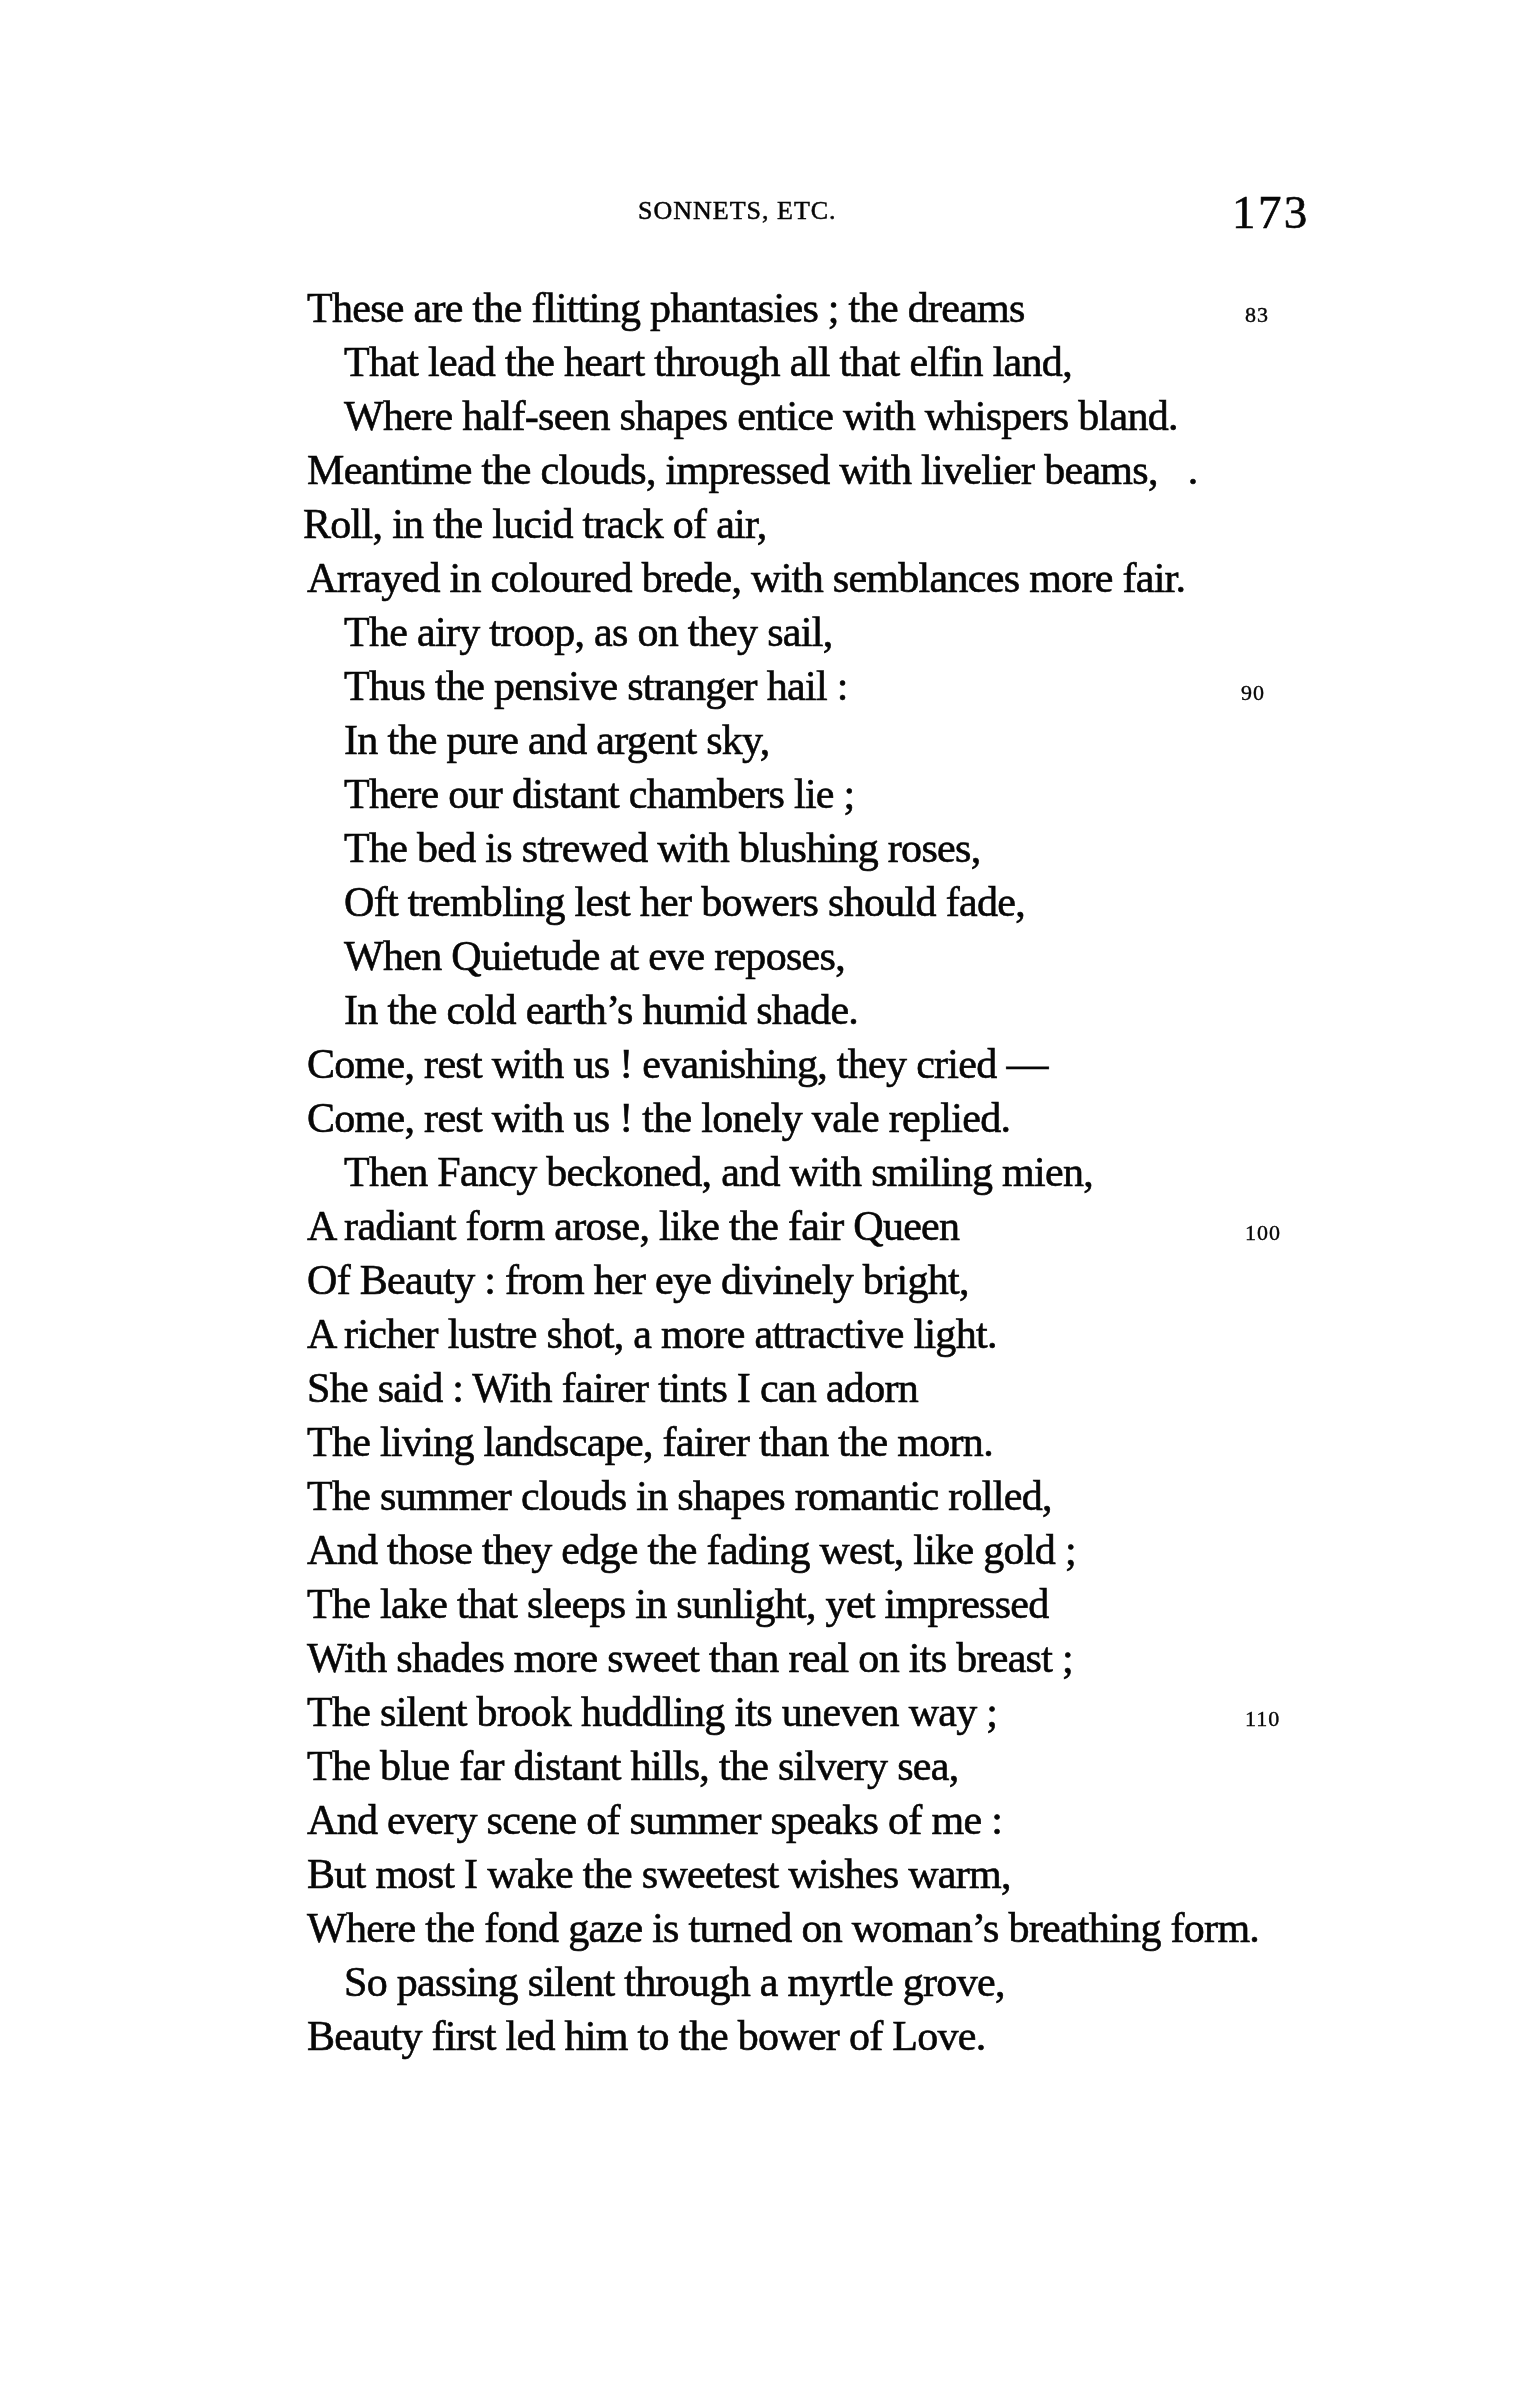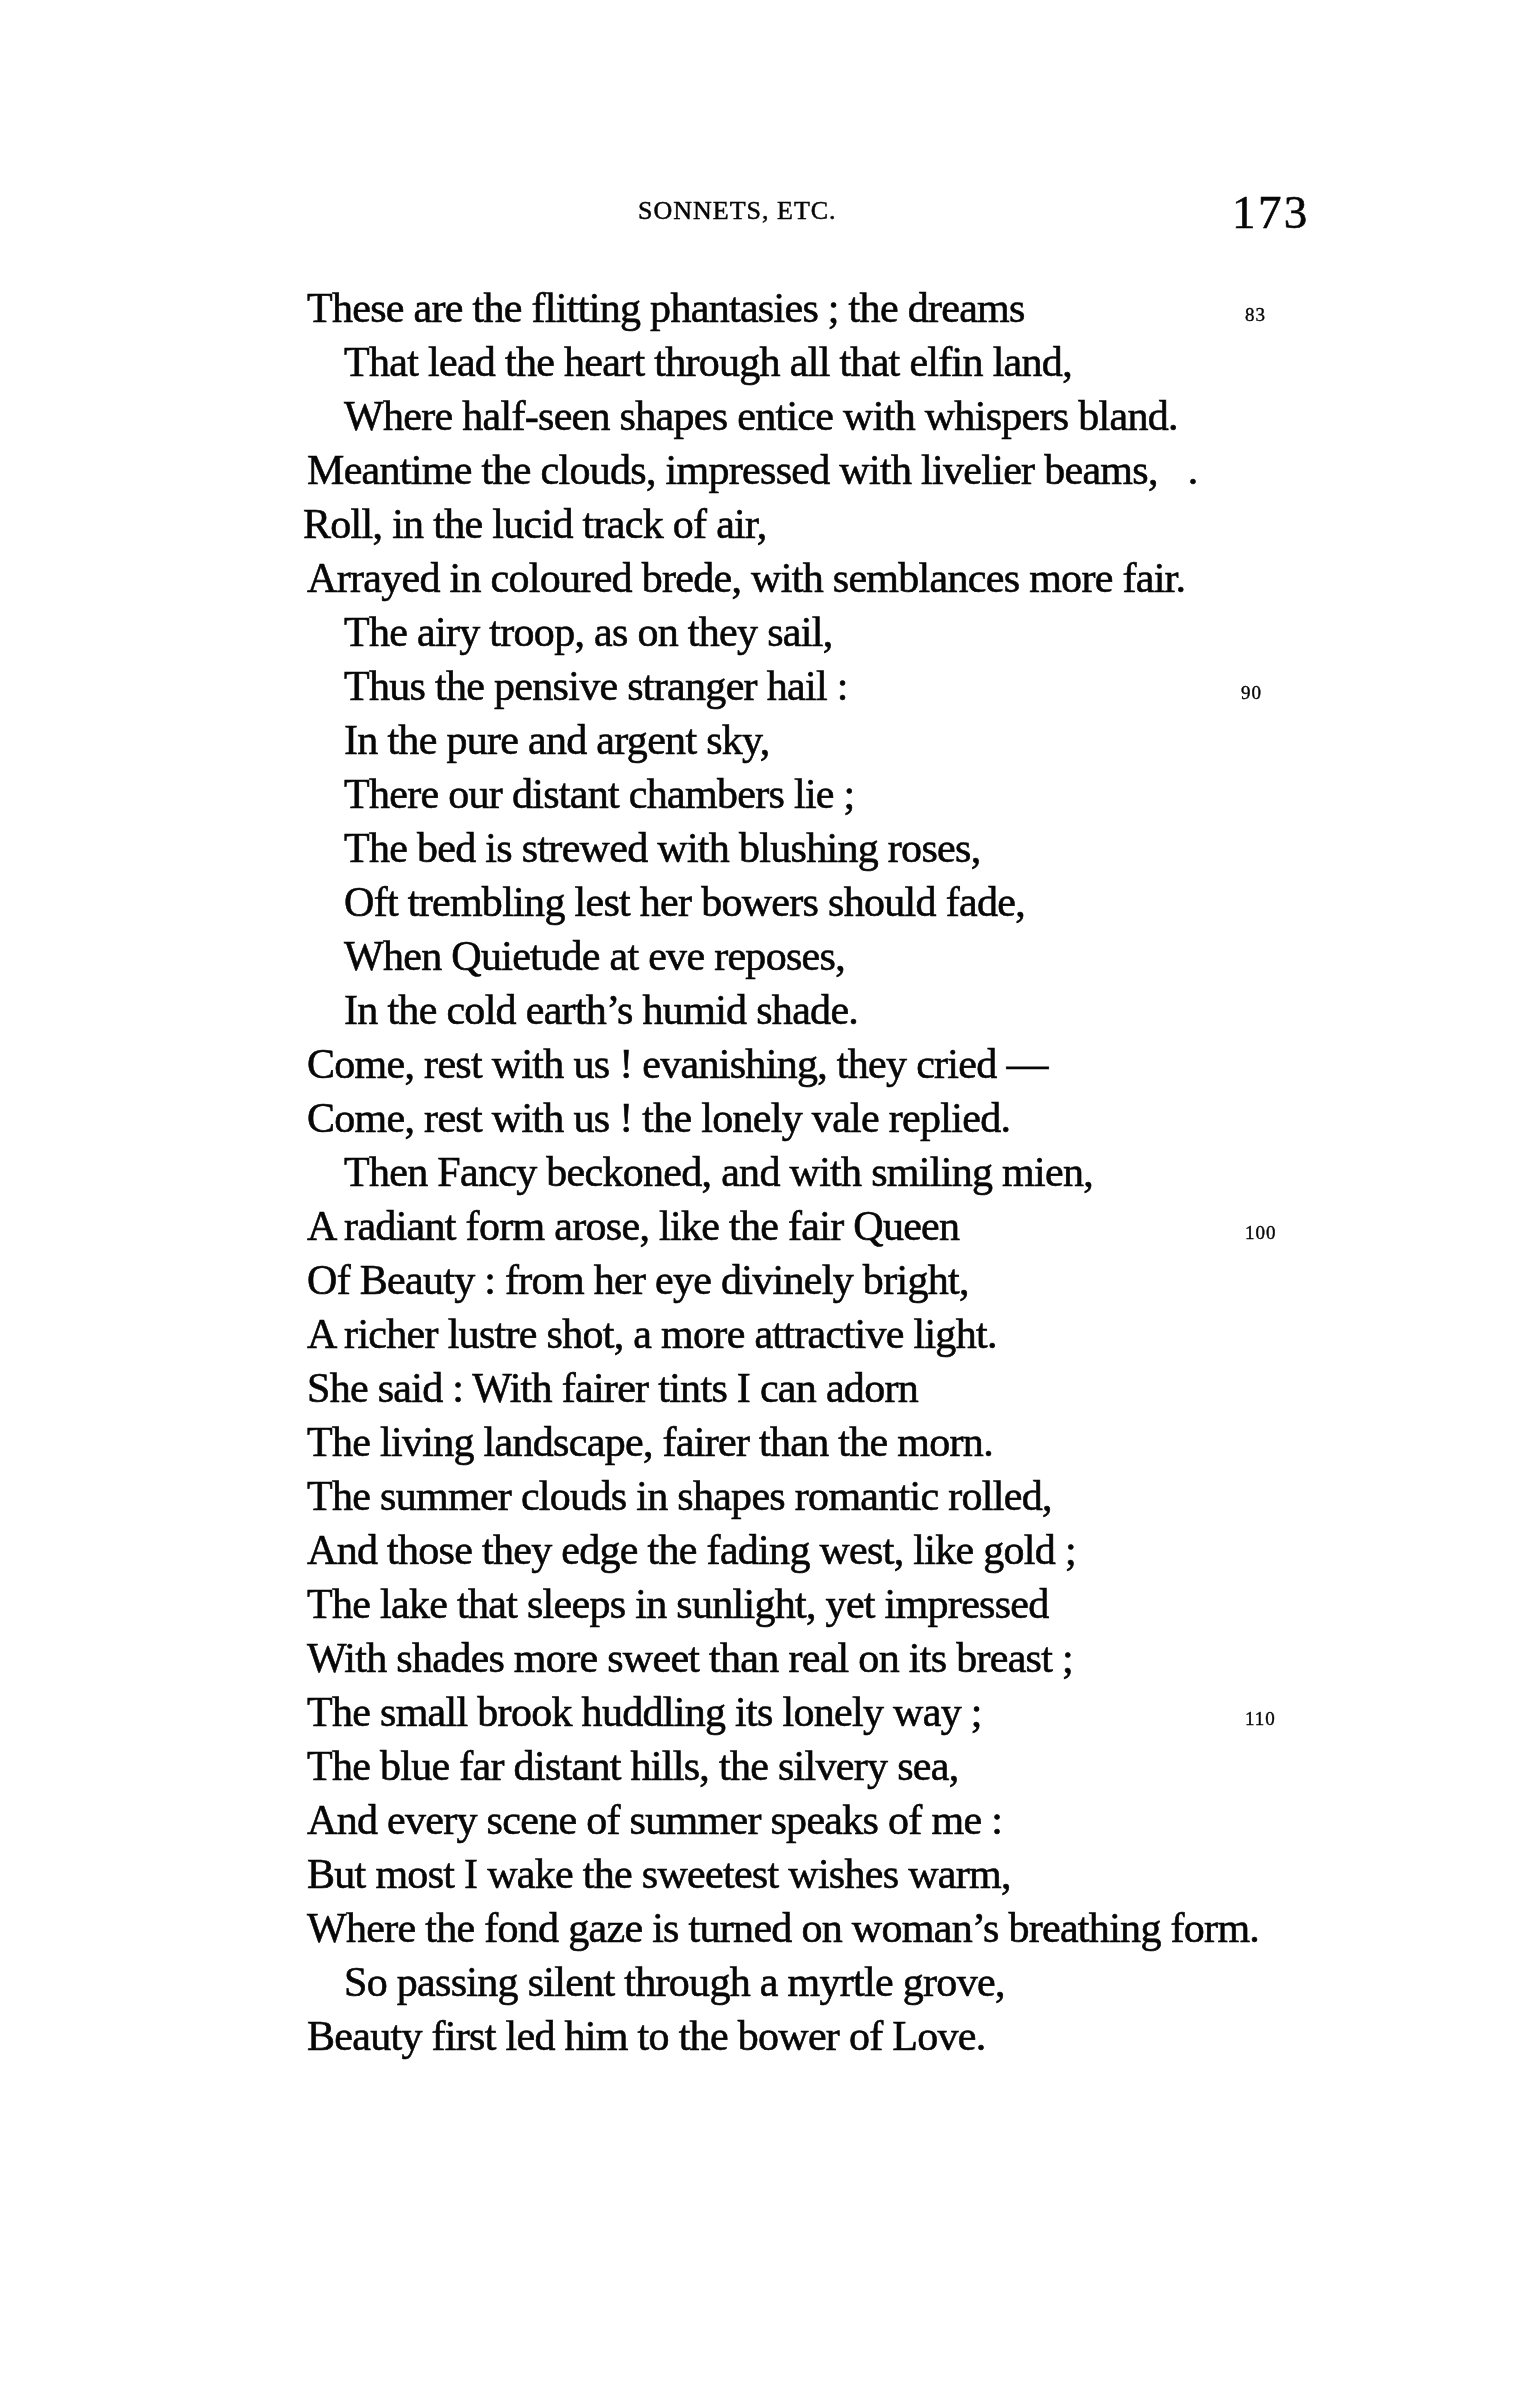--- a/index.html
+++ b/index.html
@@ -47,21 +47,21 @@
   .poem-line {
     position: relative;
     white-space: nowrap;
   }
   .indent-0 { margin-left: 4px; }
   .indent-1 { margin-left: 41px; }
   .indent-2 { }
   .line-num {
     position: absolute;
     top: 0;
-    font-size: 19px;
+    font-size: 22px;
     line-height: 67px;
     letter-spacing: 1px;
     -webkit-text-stroke: 0.4px currentColor;
   }
   .indent-0 .line-num { left: 938px; }
   .indent-1 .line-num { left: 897px; }
 </style>
 </head>
 <body>
 
@@ -88,21 +88,21 @@
       <div class="poem-line indent-1"><span class="line-text">Then Fancy beckoned, and with smiling mien,</span></div>
       <div class="poem-line indent-0"><span class="line-text">A radiant form arose, like the fair Queen</span><span class="line-num">100</span></div>
       <div class="poem-line indent-0"><span class="line-text">Of Beauty : from her eye divinely bright,</span></div>
       <div class="poem-line indent-0"><span class="line-text">A richer lustre shot, a more attractive light.</span></div>
       <div class="poem-line indent-0"><span class="line-text">She said :  With fairer tints I can adorn</span></div>
       <div class="poem-line indent-0"><span class="line-text">The living landscape, fairer than the morn.</span></div>
       <div class="poem-line indent-0"><span class="line-text">The summer clouds in shapes romantic rolled,</span></div>
       <div class="poem-line indent-0"><span class="line-text">And those they edge the fading west, like gold ;</span></div>
       <div class="poem-line indent-0"><span class="line-text">The lake that sleeps in sunlight, yet impressed</span></div>
       <div class="poem-line indent-0"><span class="line-text">With shades more sweet than real on its breast ;</span></div>
-      <div class="poem-line indent-0"><span class="line-text">The small brook huddling its lonely way ;</span><span class="line-num">110</span></div>
+      <div class="poem-line indent-0"><span class="line-text">The silent brook huddling its uneven way ;</span><span class="line-num">110</span></div>
       <div class="poem-line indent-0"><span class="line-text">The blue far distant hills, the silvery sea,</span></div>
       <div class="poem-line indent-0"><span class="line-text">And every scene of summer speaks of me :</span></div>
       <div class="poem-line indent-0"><span class="line-text">But most I wake the sweetest wishes warm,</span></div>
       <div class="poem-line indent-0"><span class="line-text">Where the fond gaze is turned on woman’s breathing form.</span></div>
       <div class="poem-line indent-1"><span class="line-text">So passing silent through a myrtle grove,</span></div>
       <div class="poem-line indent-0"><span class="line-text">Beauty first led him to the bower of Love.</span></div>
     </div>
 </div>
 
 

